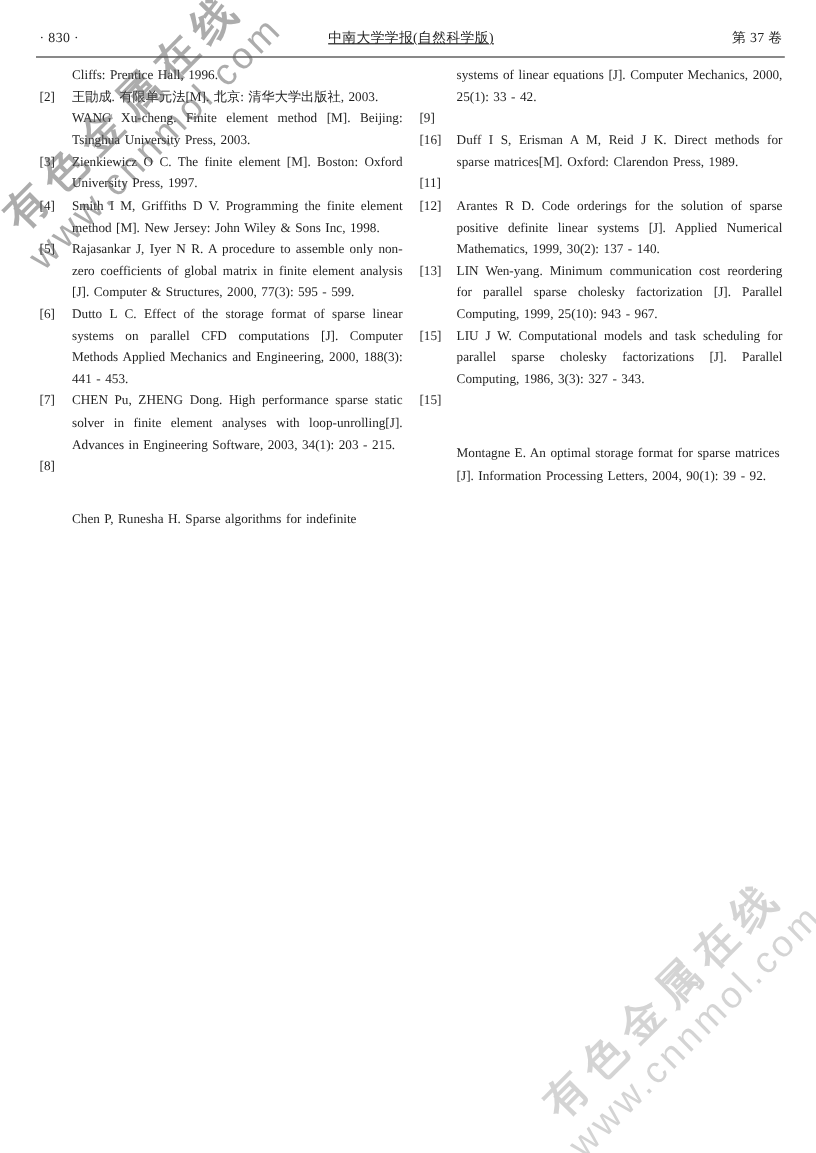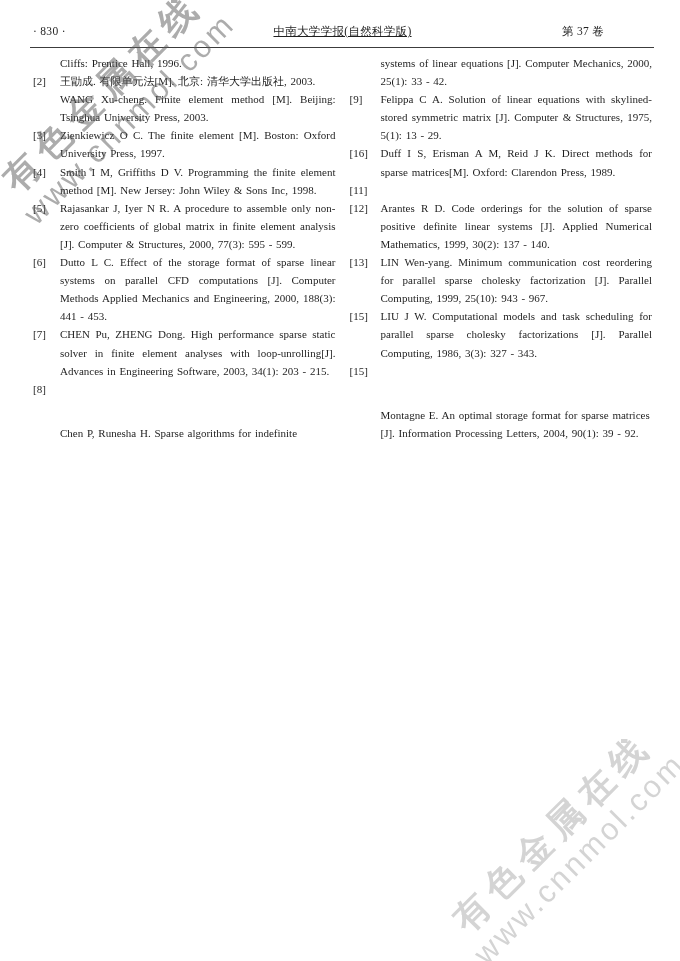--- a/index.html
+++ b/index.html
@@ -13,21 +13,21 @@
   }
   .page { position: absolute; inset: 0; }
 
   .header {
     position: absolute; top: 24px; left: 33px; right: 28px;
     display: flex; align-items: baseline;
     font-size: 11.5px; letter-spacing: 0.3px;
   }
   .header .h-left  { width: 90px; text-align: left; }
   .header .h-center{ flex: 1; text-align: center; text-decoration: underline; }
-  .header .h-right { width: 90px; }
+  .header .h-right { width: 90px; text-align: right; }
 
   .rule {
     position: absolute; top: 47px; left: 30px; right: 26px;
     border-top: 1.4px solid #3c3c3c;
   }
 
   .columns {
     position: absolute; top: 54px; left: 33px; right: 28px;
     display: flex; gap: 14px;
   }
@@ -112,21 +112,20 @@
       </div>
     </div>
 
     <div class="col col-right">
       <div class="ref">
         <span class="num"></span>
         <span class="txt">systems of linear equations [J]. Computer Mechanics, 2000, 25(1): 33 - 42.</span>
       </div>
       <div class="ref">
         <span class="num">[9]</span>
-        <span class="txt">Felippa C A. Solution of linear equations with skylined-stored symmetric matrix [J]. Computer &amp; Structures, 1975, 5(1): 13 - 29.</span>
       </div>
       <div class="ref">
         <span class="num">[16]</span>
         <span class="txt">Duff I S, Erisman A M, Reid J K. Direct methods for sparse matrices[M]. Oxford: Clarendon Press, 1989.</span>
       </div>
       <div class="ref">
         <span class="num">[11]</span>
       </div>
       <div class="ref">
         <span class="num">[12]</span>

